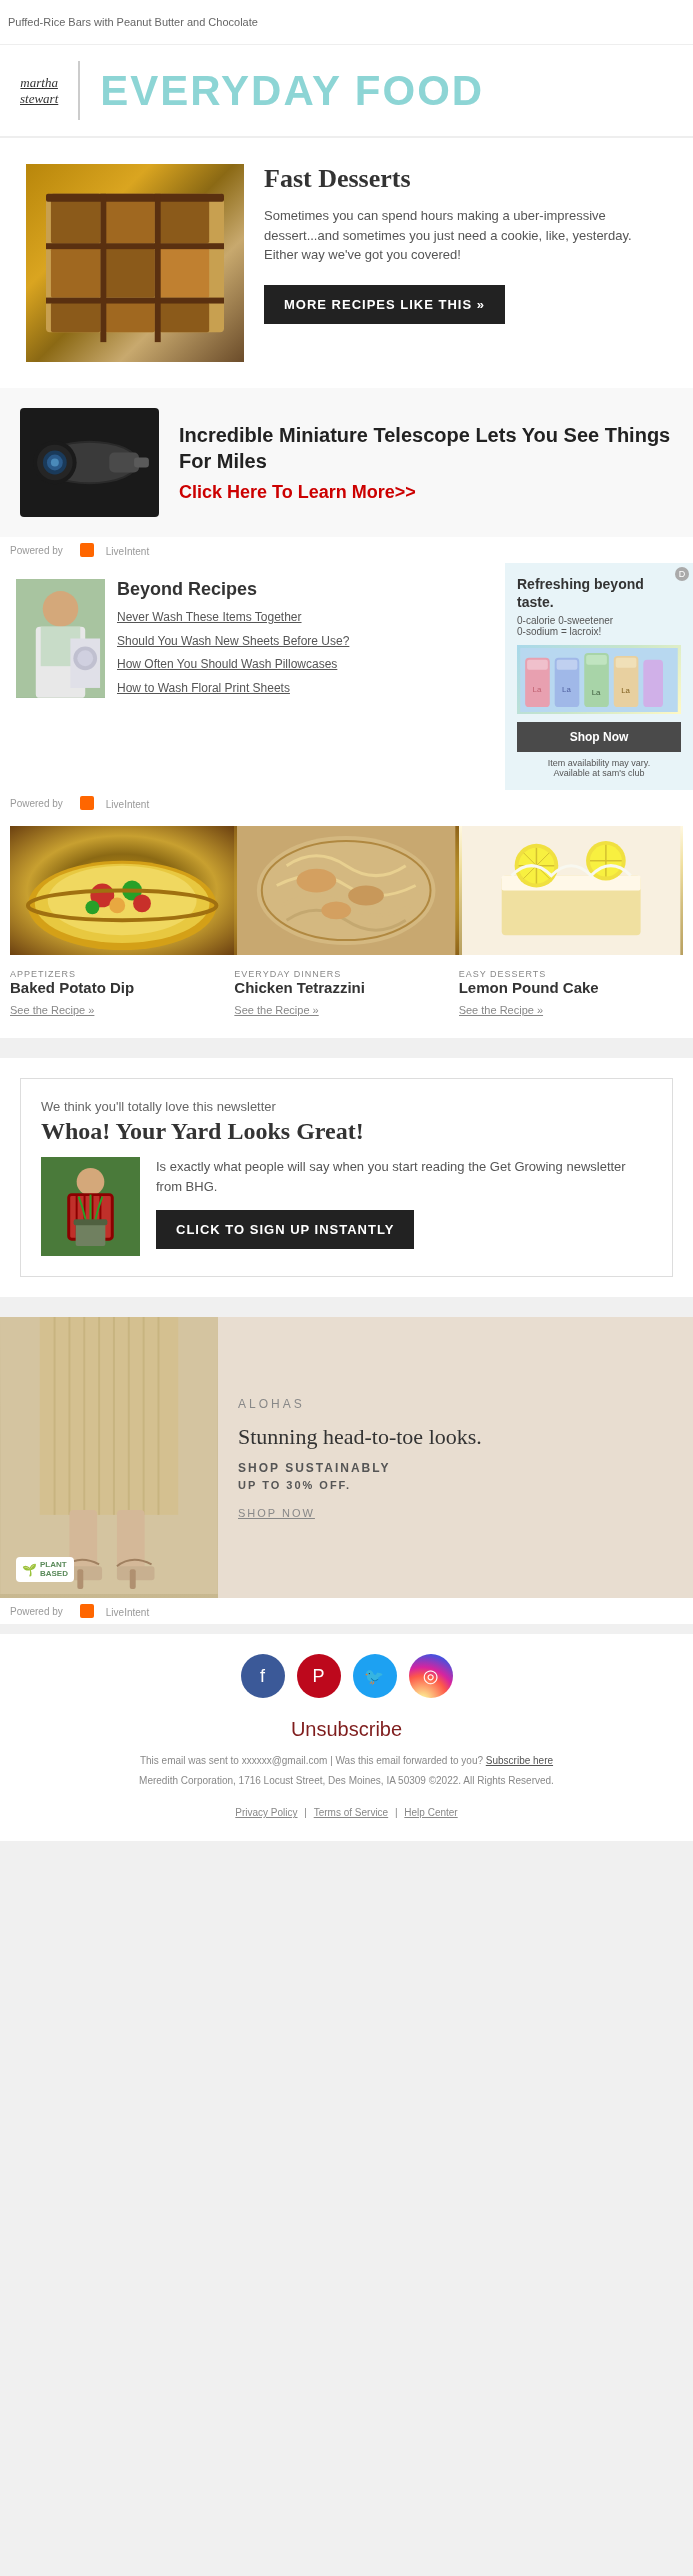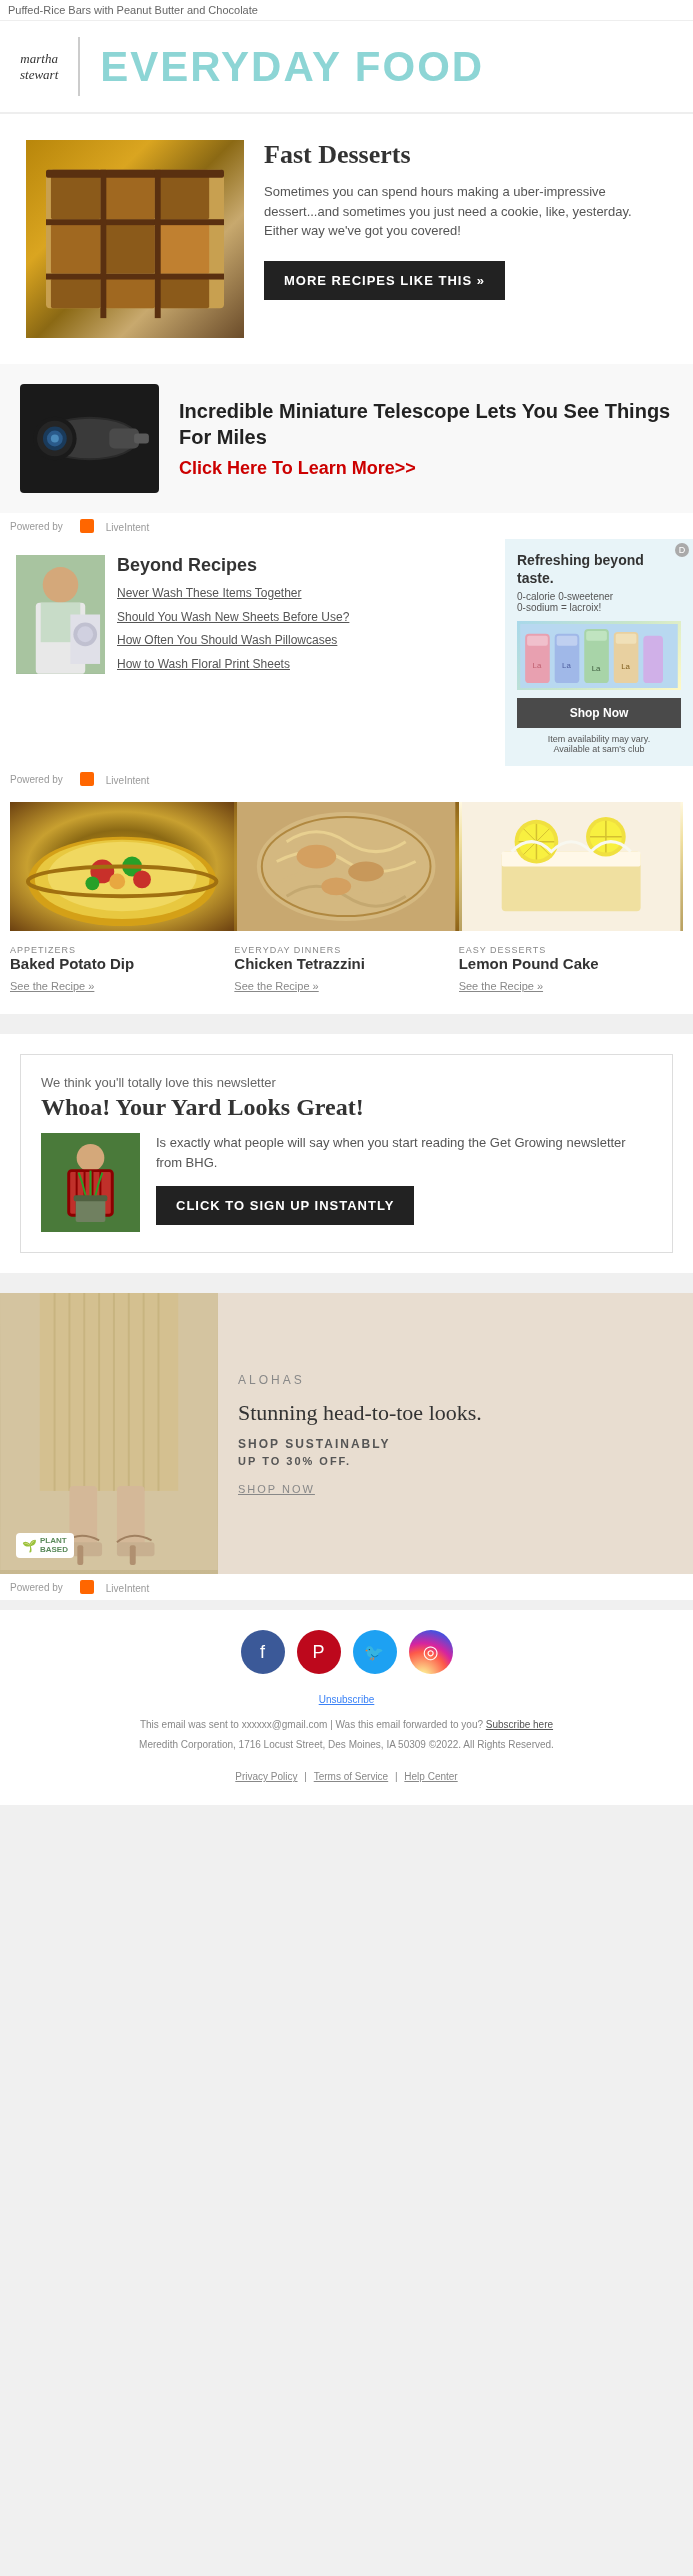--- a/index.html
+++ b/index.html
@@ -4,21 +4,21 @@
   <style>
     * { margin: 0; padding: 0; box-sizing: border-box; }
     body { font-family: Arial, sans-serif; background: #f0f0f0; width: 693px; }
     a { text-decoration: none; }
 
     
     .top-bar {
       background: #fff;
       font-size: 11px;
       color: #666;
-      padding: 4px 8px;
+      padding: 16px 8px;
       border-bottom: 1px solid #eee;
     }
 
     
     .header {
       background: #fff;
       display: flex;
       align-items: center;
       padding: 16px 20px;
       border-bottom: 2px solid #eee;
@@ -26,20 +26,21 @@
     .header-logo {
       display: flex;
       flex-direction: column;
       align-items: center;
       margin-right: 20px;
       font-family: Georgia, serif;
       font-size: 18px;
       line-height: 1.2;
       color: #333;
       font-style: italic;
+      text-decoration: underline;
     }
     .header-logo span { font-size: 13px; }
     .header-divider {
       width: 2px;
       height: 59px;
       background: #ccc;
       margin-right: 20px;
     }
     .header-title {
       font-size: 42px;
@@ -412,23 +413,22 @@
       height: 44px;
       background: #555;
       border-radius: 50%;
       display: flex;
       align-items: center;
       justify-content: center;
       color: #fff;
       font-size: 18px;
     }
     .unsubscribe-link {
-      font-size: 10px;
-      color: #3b82f6;
-      text-decoration: underline;
+      font-size: 20px;
+      color: #7f1d1d;
       display: block;
       margin-bottom: 12px;
     }
     .footer-legal {
       font-size: 10px;
       color: #888;
       line-height: 1.6;
     }
     .footer-legal a {
       color: #888;

